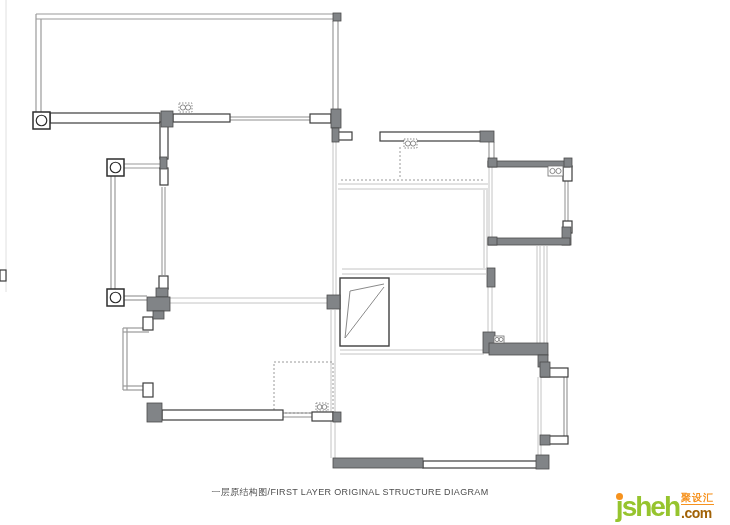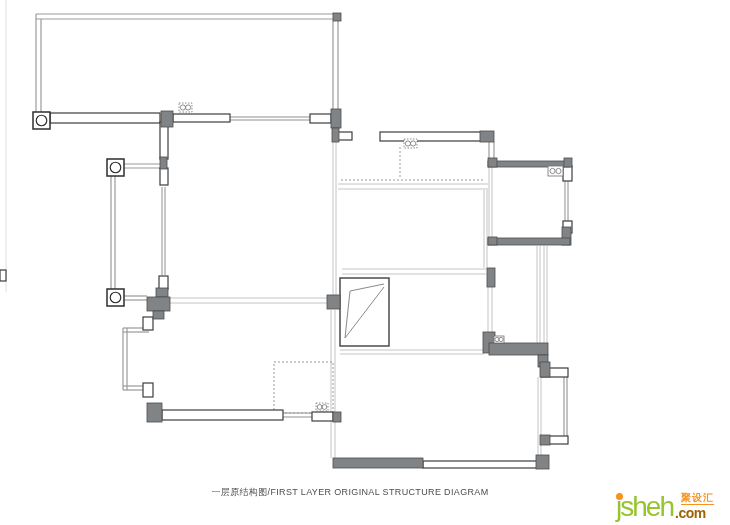--- a/index.html
+++ b/index.html
@@ -10,21 +10,21 @@
   .plan-svg{position:absolute;left:0;top:0;}
   .drawing-title{
     position:absolute;left:0;top:486px;width:700px;text-align:center;
     font-size:9px;color:#4d4d4d;letter-spacing:0.35px;white-space:nowrap;
   }
   .logo{
     position:absolute;right:16px;bottom:4px;display:flex;align-items:flex-end;
     line-height:1;user-select:none;
   }
   .logo-main{
-    position:relative;font-weight:normal;font-size:28px;letter-spacing:-2px;
+    position:relative;font-weight:bold;font-size:28px;letter-spacing:-2px;
   }
   .logo-dot{
     position:absolute;left:0px;top:0px;width:7px;height:7px;border-radius:50%;
   }
   .logo-side{display:flex;flex-direction:column;align-items:flex-start;margin-left:2px;margin-bottom:1px;}
   .logo-cn{font-size:10px;font-weight:bold;letter-spacing:1px;padding-bottom:1px;margin-bottom:1px;}
   .logo-com{font-size:14px;font-weight:bold;letter-spacing:-0.5px;}
 </style>
 </head>
 <body>
@@ -156,17 +156,17 @@
       <circle cx="497" cy="339.5" r="2.1" fill="none" stroke="#6f6f6f" stroke-width="0.8"></circle>
       <circle cx="501" cy="339.5" r="2.1" fill="none" stroke="#6f6f6f" stroke-width="0.8"></circle>
       <rect x="316" y="403" width="12" height="8" fill="#ffffff" stroke="#6f6f6f" stroke-width="0.8" stroke-dasharray="1.5,1.5"></rect>
       <circle cx="319.6" cy="407" r="2.4" fill="none" stroke="#6f6f6f" stroke-width="0.8"></circle>
       <circle cx="324.4" cy="407" r="2.4" fill="none" stroke="#6f6f6f" stroke-width="0.8"></circle>
     </svg>
   <div class="drawing-title">一层原结构图/FIRST LAYER ORIGINAL STRUCTURE DIAGRAM</div>
   <div class="logo">
     <span class="logo-main" style="color: rgb(150, 196, 46);"><span class="logo-dot" style="background: rgb(246, 146, 30);"></span><span>jsheh</span></span>
     <span class="logo-side">
-      <span class="logo-cn" style="color: rgb(246, 146, 30); border-bottom: 1.5px solid rgb(246, 146, 30); margin-left: 6px;">聚设汇</span>
+      <span class="logo-cn" style="color: rgb(246, 146, 30); border-bottom: 1.5px solid rgb(246, 146, 30);">聚设汇</span>
       <span class="logo-com" style="color: #a16207;">.com</span>
     </span>
   </div>
 </div>
 
 </body></html>

